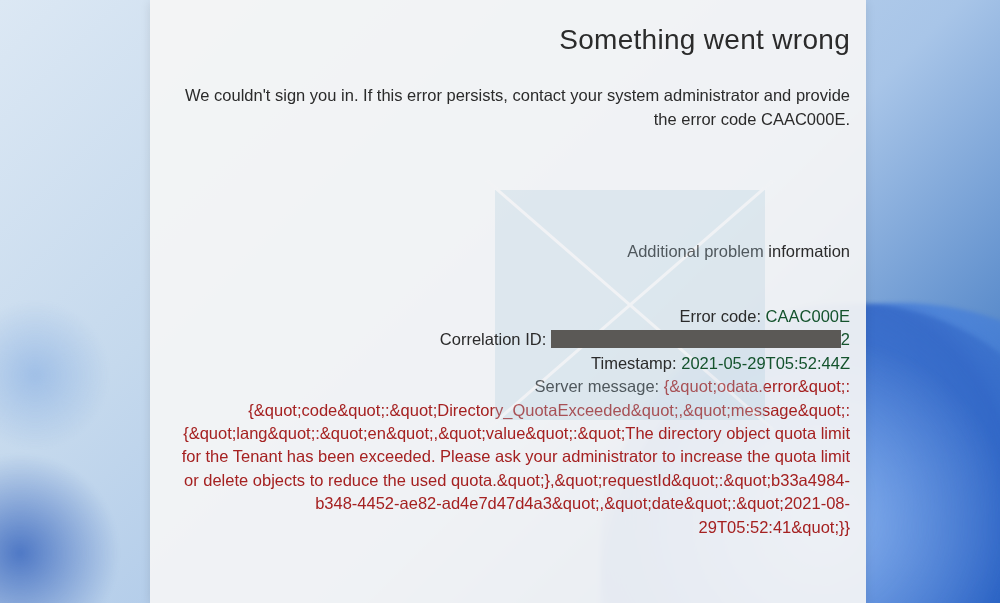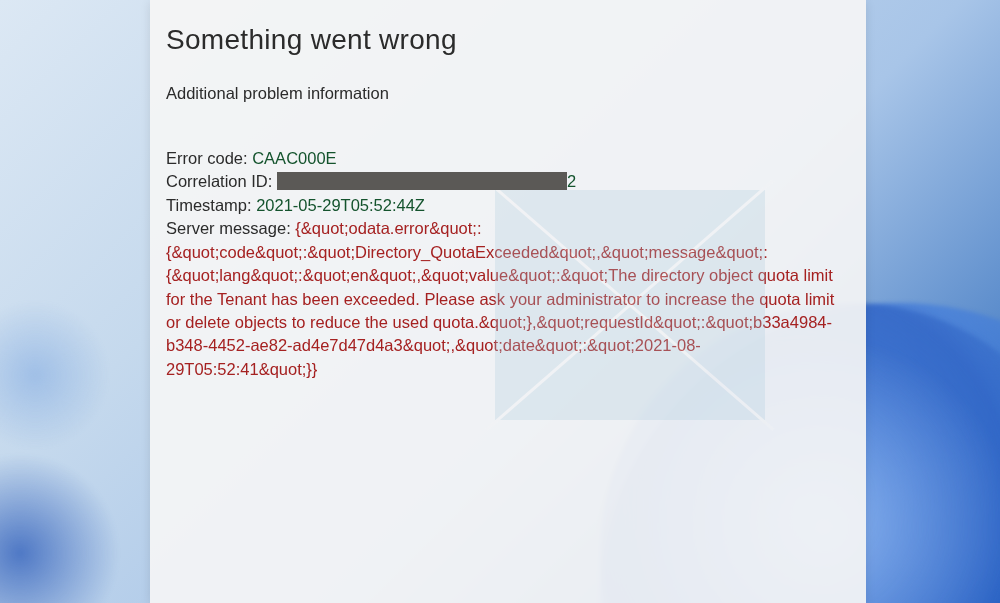--- a/index.html
+++ b/index.html
@@ -29,20 +29,21 @@
     .swirl5 { width: 150px; height: 150px; left: -40px; top: 300px; background: radial-gradient(circle at 50% 50%, rgba(100,150,220,0.4), transparent 70%); }
     .dialog {
       position: absolute;
       left: 150px;
       top: 0;
       width: 716px;
       height: 603px;
       background: rgba(245, 245, 245, 0.92);
       padding: 24px 16px 14px 16px;
       box-shadow: 0 2px 10px rgba(0,0,0,0.1);
+      text-align: right;
     }
     h1 {
       font-size: 28px;
       font-weight: 400;
       color: #2b2b2b;
       margin-bottom: 28px;
       letter-spacing: 0.3px;
     }
     .intro {
       font-size: 16.5px;
@@ -114,20 +115,21 @@
 
 <div class="dialog">
   <div class="watermark">
     <div class="watermark-bg"></div>
     <div class="watermark-x1"></div>
     <div class="watermark-x2"></div>
   </div>
 
   <h1>Something went wrong</h1>
 
+  <p class="intro">We couldn't sign you in. If this error persists, contact your system administrator and provide the error code CAAC000E.</p>
 
   <p class="section-label">Additional problem information</p>
 
   <div class="info-line">
     <span>Error code: </span><span class="val">CAAC000E</span>
   </div>
 
   <div class="info-line">
     <span>Correlation ID: </span><span class="redact"></span><span class="val">2</span>
   </div>

